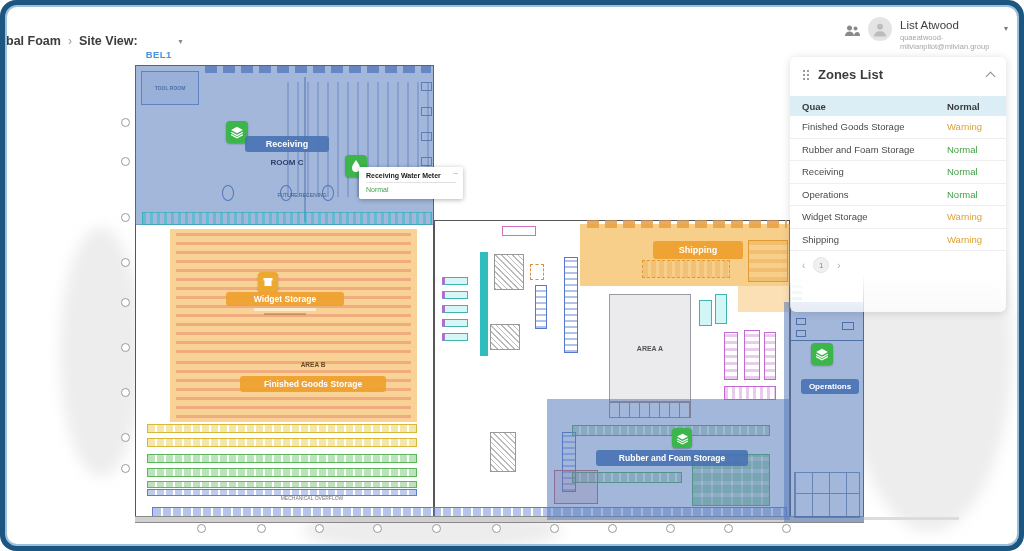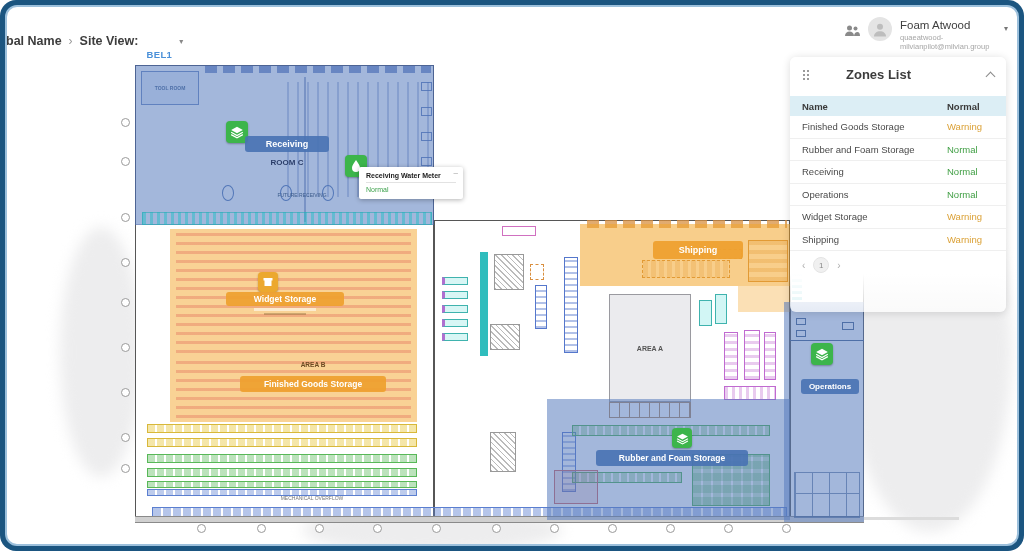--- a/index.html
+++ b/index.html
@@ -37,21 +37,21 @@
   .tooltip{position:absolute;left:357px;top:165px;width:104px;background:#fff;border-radius:2px;box-shadow:0 1px 5px rgba(0,0,0,.3);z-index:6;padding:5px 7px 6px 7px;}
   .tooltip-title{font-size:7px;font-weight:bold;color:#222;}
   .tooltip-div{border-top:1px solid #e2e2e2;margin:3px 0;}
   .tooltip-status{font-size:7px;color:#3DA14C;}
   .tooltip-dash{position:absolute;right:5px;top:1px;color:#999;font-size:8px;}
 
   
   .panel{position:absolute;left:788px;top:55px;width:216px;height:255px;border-radius:6px;
          background:linear-gradient(180deg,#ffffff 0%,#ffffff 85%,rgba(255,255,255,.72) 100%);
          box-shadow:0 1px 8px rgba(0,0,0,.14);z-index:20;}
-  .panel-header{display:flex;align-items:center;padding:10px 12px 4px 12px;gap:28px;}
+  .panel-header{display:flex;align-items:center;padding:10px 12px 4px 12px;}
   .drag-dots{width:7px;height:11px;background-image:radial-gradient(circle,#9a9a9a 1px,transparent 1.3px);background-size:4px 4px;margin-right:9px;}
   .panel-title{font-size:13px;font-weight:bold;color:#3c3c3c;flex:1;}
   .chev-up{width:7px;height:7px;border-left:1.6px solid #8a8a8a;border-top:1.6px solid #8a8a8a;transform:rotate(45deg);margin-top:4px;}
   .search-row{display:flex;align-items:center;padding:6px 12px 0 12px;}
   .search-wrap{position:relative;}
   .search-input{width:98px;height:18px;border:1px solid #ddd;border-radius:3px;font-size:8.5px;padding:0 4px 0 17px;color:#666;outline:none;background:#fff;font-family:"Liberation Sans",sans-serif;}
   .search-input::placeholder{color:#b5b5b5;}
   .mag{position:absolute;left:5px;top:5px;width:6px;height:6px;border:1.3px solid #999;border-radius:50%;}
   .mag::after{content:"";position:absolute;left:4.5px;top:5px;width:3.5px;height:1.3px;background:#999;transform:rotate(45deg);}
   .icon-right{margin-left:auto;display:flex;align-items:center;gap:10px;}
@@ -70,40 +70,40 @@
 </style>
 </head>
 <body>
 
 <div class="stage">
   <div class="frame"></div>
   <div class="page">
     <div class="ui">
 
       <div class="breadcrumb">
-        <span>bal Name</span>
+        <span>bal Foam</span>
         <span class="crumb-sep">›</span>
         <span>Site View:</span>
         <span class="site-value">BEL1</span>
         <span class="crumb-caret">▾</span>
       </div>
 
       <svg class="abs" style="left:842px;top:22px;" width="16" height="13" viewBox="0 0 32 26">
         <circle cx="11" cy="8" r="5" fill="#8a8a8a"></circle>
           <circle cx="23" cy="9" r="4" fill="#8a8a8a"></circle>
         <path d="M2 24c0-6 4-9 9-9s9 3 9 9z" fill="#8a8a8a"></path>
           <path d="M20 24c.5-5 3-8 7-8 3 0 5 3 5 8z" fill="#8a8a8a"></path>
       </svg>
       <div class="avatar">
         <svg width="18" height="18" viewBox="0 0 24 24" fill="#bdbdbd">
           <circle cx="12" cy="9" r="4"></circle>
             <path d="M4 22c0-4.4 3.6-7 8-7s8 2.6 8 7z"></path>
         </svg>
       </div>
-      <div class="user-name">Foam Atwood</div>
+      <div class="user-name">List Atwood</div>
       <div class="user-email">quaeatwood-milvianpilot@milvian.group</div>
       <div class="user-caret">▾</div>
 
       <div class="blob" style="left:58px;top:225px;width:82px;height:250px;"></div>
       <div class="blob" style="left:845px;top:170px;width:165px;height:360px;"></div>
       <div class="blob" style="left:300px;top:505px;width:260px;height:46px;"></div>
 
       <div class="abs" style="left:0;top:0;width:1024px;height:551px;">
 
         <div class="block" style="left:133px;top:63px;width:299px;height:457px;"></div>
@@ -268,21 +268,21 @@
           <div class="grid-circle" style="left: 780px; top: 522px;"></div>
         </div>
 
       <div class="panel">
         <div class="panel-header">
           <div class="drag-dots"></div>
           <div class="panel-title">Zones List</div>
           <div class="chev-up"></div>
         </div>
         <div class="ztable-head">
-          <span class="col-name">Name</span>
+          <span class="col-name">Quae</span>
           <span>Normal</span>
         </div>
         <div>
   <div class="zrow">
     <span class="zname">Finished Goods Storage</span>
     <span class="zstatus status-warning">Warning</span>
   </div>
 
   <div class="zrow">
     <span class="zname">Rubber and Foam Storage</span>

